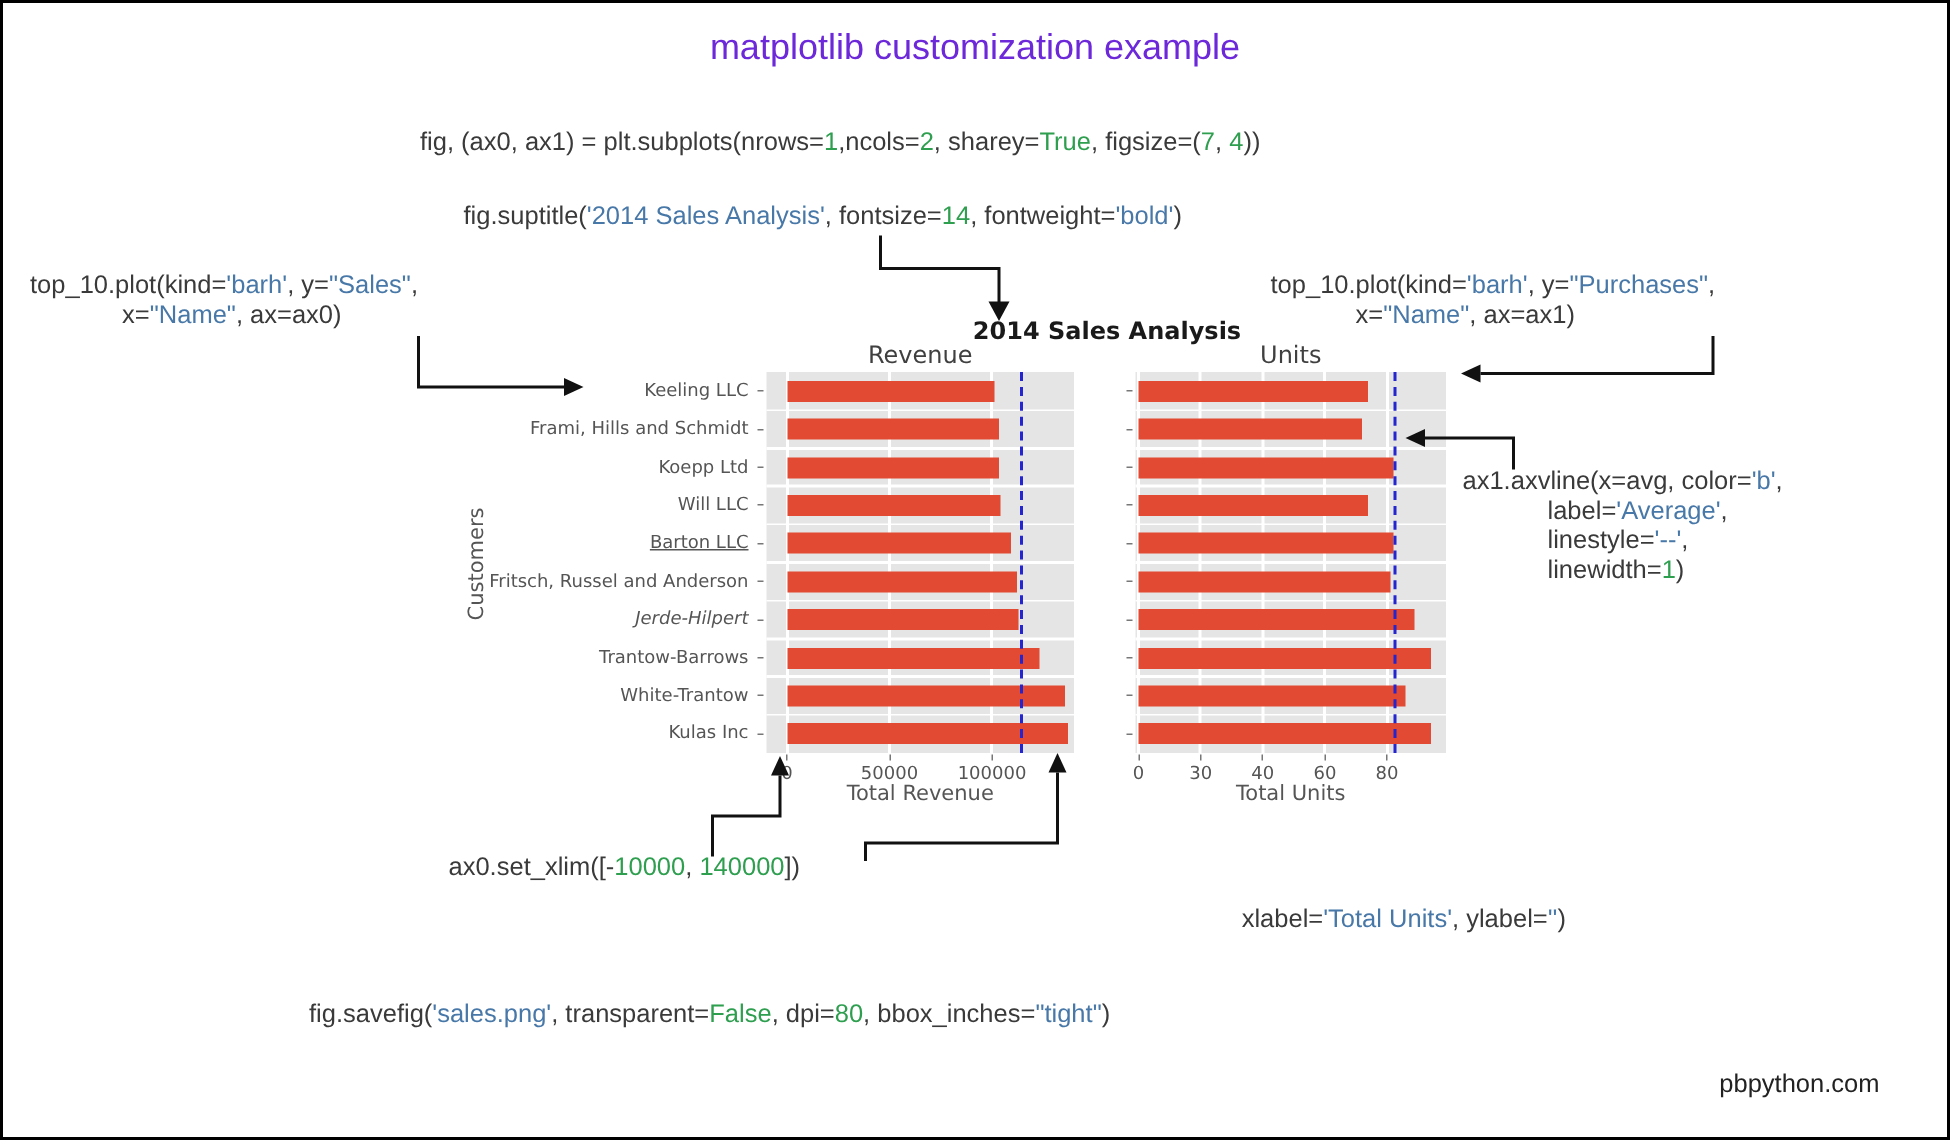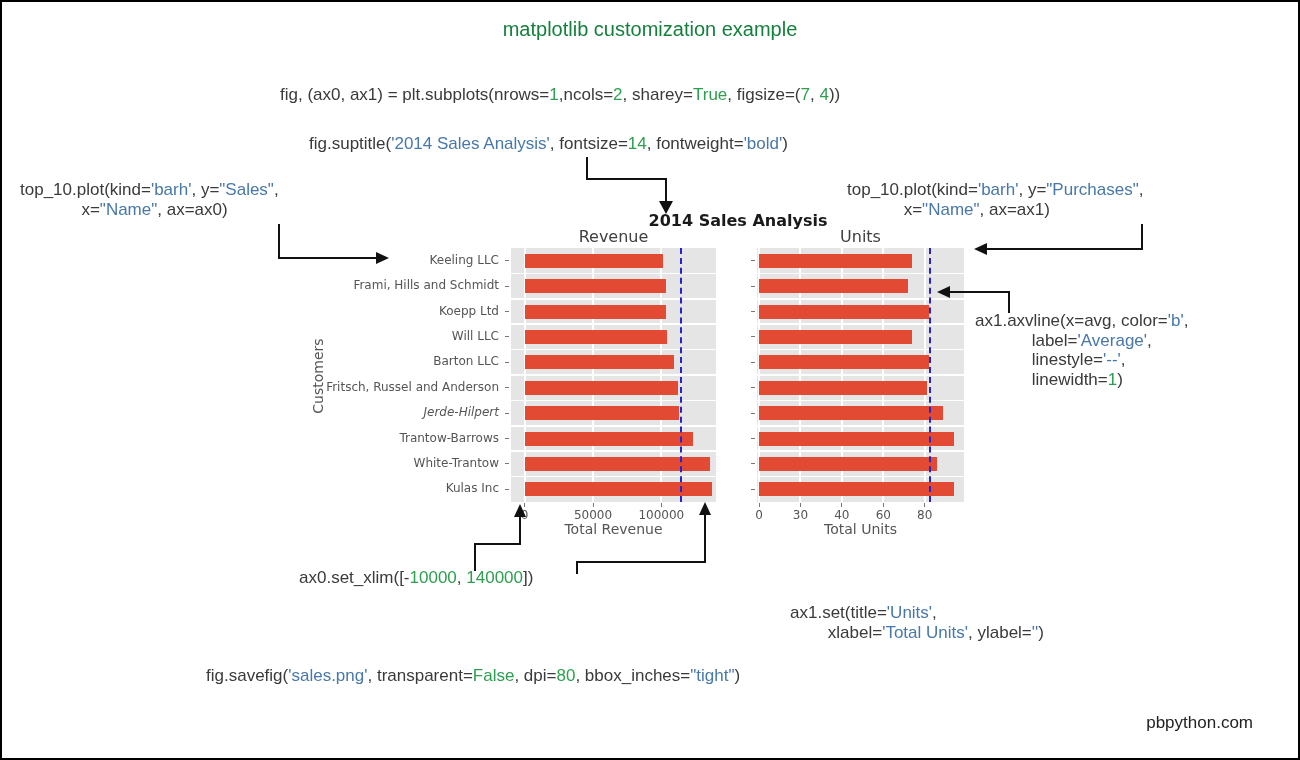--- a/index.html
+++ b/index.html
@@ -4,21 +4,21 @@
 <style>
   html,body{margin:0;padding:0;background:#888;}
   .canvas{
     position:relative;width:1300px;height:760px;background:#ffffff;
     border:2px solid #000;box-sizing:border-box;overflow:hidden;
     font-family:"DejaVu Sans",sans-serif;
   }
   .abs{position:absolute;}
   .main-title{
     left:0;right:0;top:16px;text-align:center;
-    font-family:"Liberation Sans",sans-serif;font-size:20px;color:#15803d;
+    font-family:"Liberation Sans",sans-serif;font-size:24px;color:#6d28d9;
   }
   .code{
     font-family:Liberation Sans, sans-serif;font-size:17px;line-height:19.5px;
     white-space:pre;color:var(--code-plain);
   }
   .c-p{color:var(--code-plain);}
   .c-s{color:var(--code-string);}
   .c-n{color:var(--code-number);}
   .fig-suptitle{
     font-size:16px;font-weight:bold;color:#1a1a1a;text-align:center;
@@ -45,21 +45,21 @@
 <div class="canvas">
 
   <div class="abs main-title">matplotlib customization example</div>
 
   <div class="abs code" style="left:278px;top:83px"><div><span class="c-p">fig, (ax0, ax1) = plt.subplots(nrows=</span><span class="c-n">1</span><span class="c-p">,ncols=</span><span class="c-n">2</span><span class="c-p">, sharey=</span><span class="c-n">True</span><span class="c-p">, figsize=(</span><span class="c-n">7</span><span class="c-p">, </span><span class="c-n">4</span><span class="c-p">))</span></div></div>
   <div class="abs code" style="left:307px;top:132px"><div><span class="c-p">fig.suptitle(</span><span class="c-s">'2014 Sales Analysis'</span><span class="c-p">, fontsize=</span><span class="c-n">14</span><span class="c-p">, fontweight=</span><span class="c-s">'bold'</span><span class="c-p">)</span></div></div>
   <div class="abs code" style="left:18px;top:178px"><div><span class="c-p">top_10.plot(kind=</span><span class="c-s">'barh'</span><span class="c-p">, y=</span><span class="c-s">"Sales"</span><span class="c-p">,</span></div><div><span class="c-p">             x=</span><span class="c-s">"Name"</span><span class="c-p">, ax=ax0)</span></div></div>
   <div class="abs code" style="left:845px;top:178px"><div><span class="c-p">top_10.plot(kind=</span><span class="c-s">'barh'</span><span class="c-p">, y=</span><span class="c-s">"Purchases"</span><span class="c-p">,</span></div><div><span class="c-p">            x=</span><span class="c-s">"Name"</span><span class="c-p">, ax=ax1)</span></div></div>
   <div class="abs code" style="left:973px;top:309px"><div><span class="c-p">ax1.axvline(x=avg, color=</span><span class="c-s">'b'</span><span class="c-p">,</span></div><div><span class="c-p">            label=</span><span class="c-s">'Average'</span><span class="c-p">,</span></div><div><span class="c-p">            linestyle=</span><span class="c-s">'--'</span><span class="c-p">,</span></div><div><span class="c-p">            linewidth=</span><span class="c-n">1</span><span class="c-p">)</span></div></div>
   <div class="abs code" style="left:297px;top:566px"><div><span class="c-p">ax0.set_xlim([-</span><span class="c-n">10000</span><span class="c-p">, </span><span class="c-n">140000</span><span class="c-p">])</span></div></div>
-  <div class="abs code" style="left:788px;top:601px"><div><span class="c-p">ax1.set(title=</span><span class="c-s">'Units'</span><span class="c-p">,</span></div><div><span class="c-p">        xlabel=</span><span class="c-s">'Total Units'</span><span class="c-p">, ylabel=</span><span class="c-s">''</span><span class="c-p">)</span></div></div>
+  <div class="abs code" style="left:788px;top:601px"><div><span class="c-p">        xlabel=</span><span class="c-s">'Total Units'</span><span class="c-p">, ylabel=</span><span class="c-s">''</span><span class="c-p">)</span></div></div>
   <div class="abs code" style="left:204px;top:664px"><div><span class="c-p">fig.savefig(</span><span class="c-s">'sales.png'</span><span class="c-p">, transparent=</span><span class="c-n">False</span><span class="c-p">, dpi=</span><span class="c-n">80</span><span class="c-p">, bbox_inches=</span><span class="c-s">"tight"</span><span class="c-p">)</span></div></div>
 
   <div class="abs fig-suptitle" style="left:586px;top:209px;width:300px">2014 Sales Analysis</div>
 
   <div class="abs chart-title" style="left:509px;top:225px;width:205px">Revenue</div>
   <div class="abs chart-title" style="left:755px;top:225px;width:207px">Units</div>
 
   <div class="abs" id="chart-0">
       <div class="plot-bg" style="left: 509px; top: 246px; width: 205px; height: 254px; position: absolute;"></div>
       <div class="row-grid" style="left: 509px; top: 270.65px; width: 205px; position: absolute;"></div>
@@ -87,21 +87,21 @@
       <div class="tick-mark" style="left: 503px; top: 283.6px; width: 4px; height: 1px; position: absolute;"></div>
       <div class="ytick-label" style="left: 295px; top: 276.1px; width: 202px; position: absolute;">Frami, Hills and Schmidt</div>
       <div class="bar" style="left: 522.667px; top: 302.5px; width: 141.67px; height: 14px; position: absolute;"></div>
       <div class="tick-mark" style="left: 503px; top: 309px; width: 4px; height: 1px; position: absolute;"></div>
       <div class="ytick-label" style="left: 295px; top: 301.5px; width: 202px; position: absolute;">Koepp Ltd</div>
       <div class="bar" style="left: 522.667px; top: 327.9px; width: 142.732px; height: 14px; position: absolute;"></div>
       <div class="tick-mark" style="left: 503px; top: 334.4px; width: 4px; height: 1px; position: absolute;"></div>
       <div class="ytick-label" style="left: 295px; top: 326.9px; width: 202px; position: absolute;">Will LLC</div>
       <div class="bar" style="left: 522.667px; top: 353.3px; width: 149.567px; height: 14px; position: absolute;"></div>
       <div class="tick-mark" style="left: 503px; top: 359.8px; width: 4px; height: 1px; position: absolute;"></div>
-      <div class="ytick-label" style="left: 295px; top: 352.3px; width: 202px; position: absolute;">Barton LLC</div>
+      <div class="ytick-label" style="left: 295px; top: 352.3px; width: 202px; position: absolute; text-decoration: underline;">Barton LLC</div>
       <div class="bar" style="left: 522.667px; top: 378.7px; width: 153.361px; height: 14px; position: absolute;"></div>
       <div class="tick-mark" style="left: 503px; top: 385.2px; width: 4px; height: 1px; position: absolute;"></div>
       <div class="ytick-label" style="left: 295px; top: 377.7px; width: 202px; position: absolute;">Fritsch, Russel and Anderson</div>
       <div class="bar" style="left: 522.667px; top: 404.1px; width: 153.874px; height: 14px; position: absolute;"></div>
       <div class="tick-mark" style="left: 503px; top: 410.6px; width: 4px; height: 1px; position: absolute;"></div>
       <div class="ytick-label" style="left: 295px; top: 403.1px; width: 202px; position: absolute; font-style: italic;">Jerde-Hilpert</div>
       <div class="bar" style="left: 522.667px; top: 429.5px; width: 168.621px; height: 14px; position: absolute;"></div>
       <div class="tick-mark" style="left: 503px; top: 436px; width: 4px; height: 1px; position: absolute;"></div>
       <div class="ytick-label" style="left: 295px; top: 428.5px; width: 202px; position: absolute;">Trantow-Barrows</div>
       <div class="bar" style="left: 522.667px; top: 454.9px; width: 185.651px; height: 14px; position: absolute;"></div>

